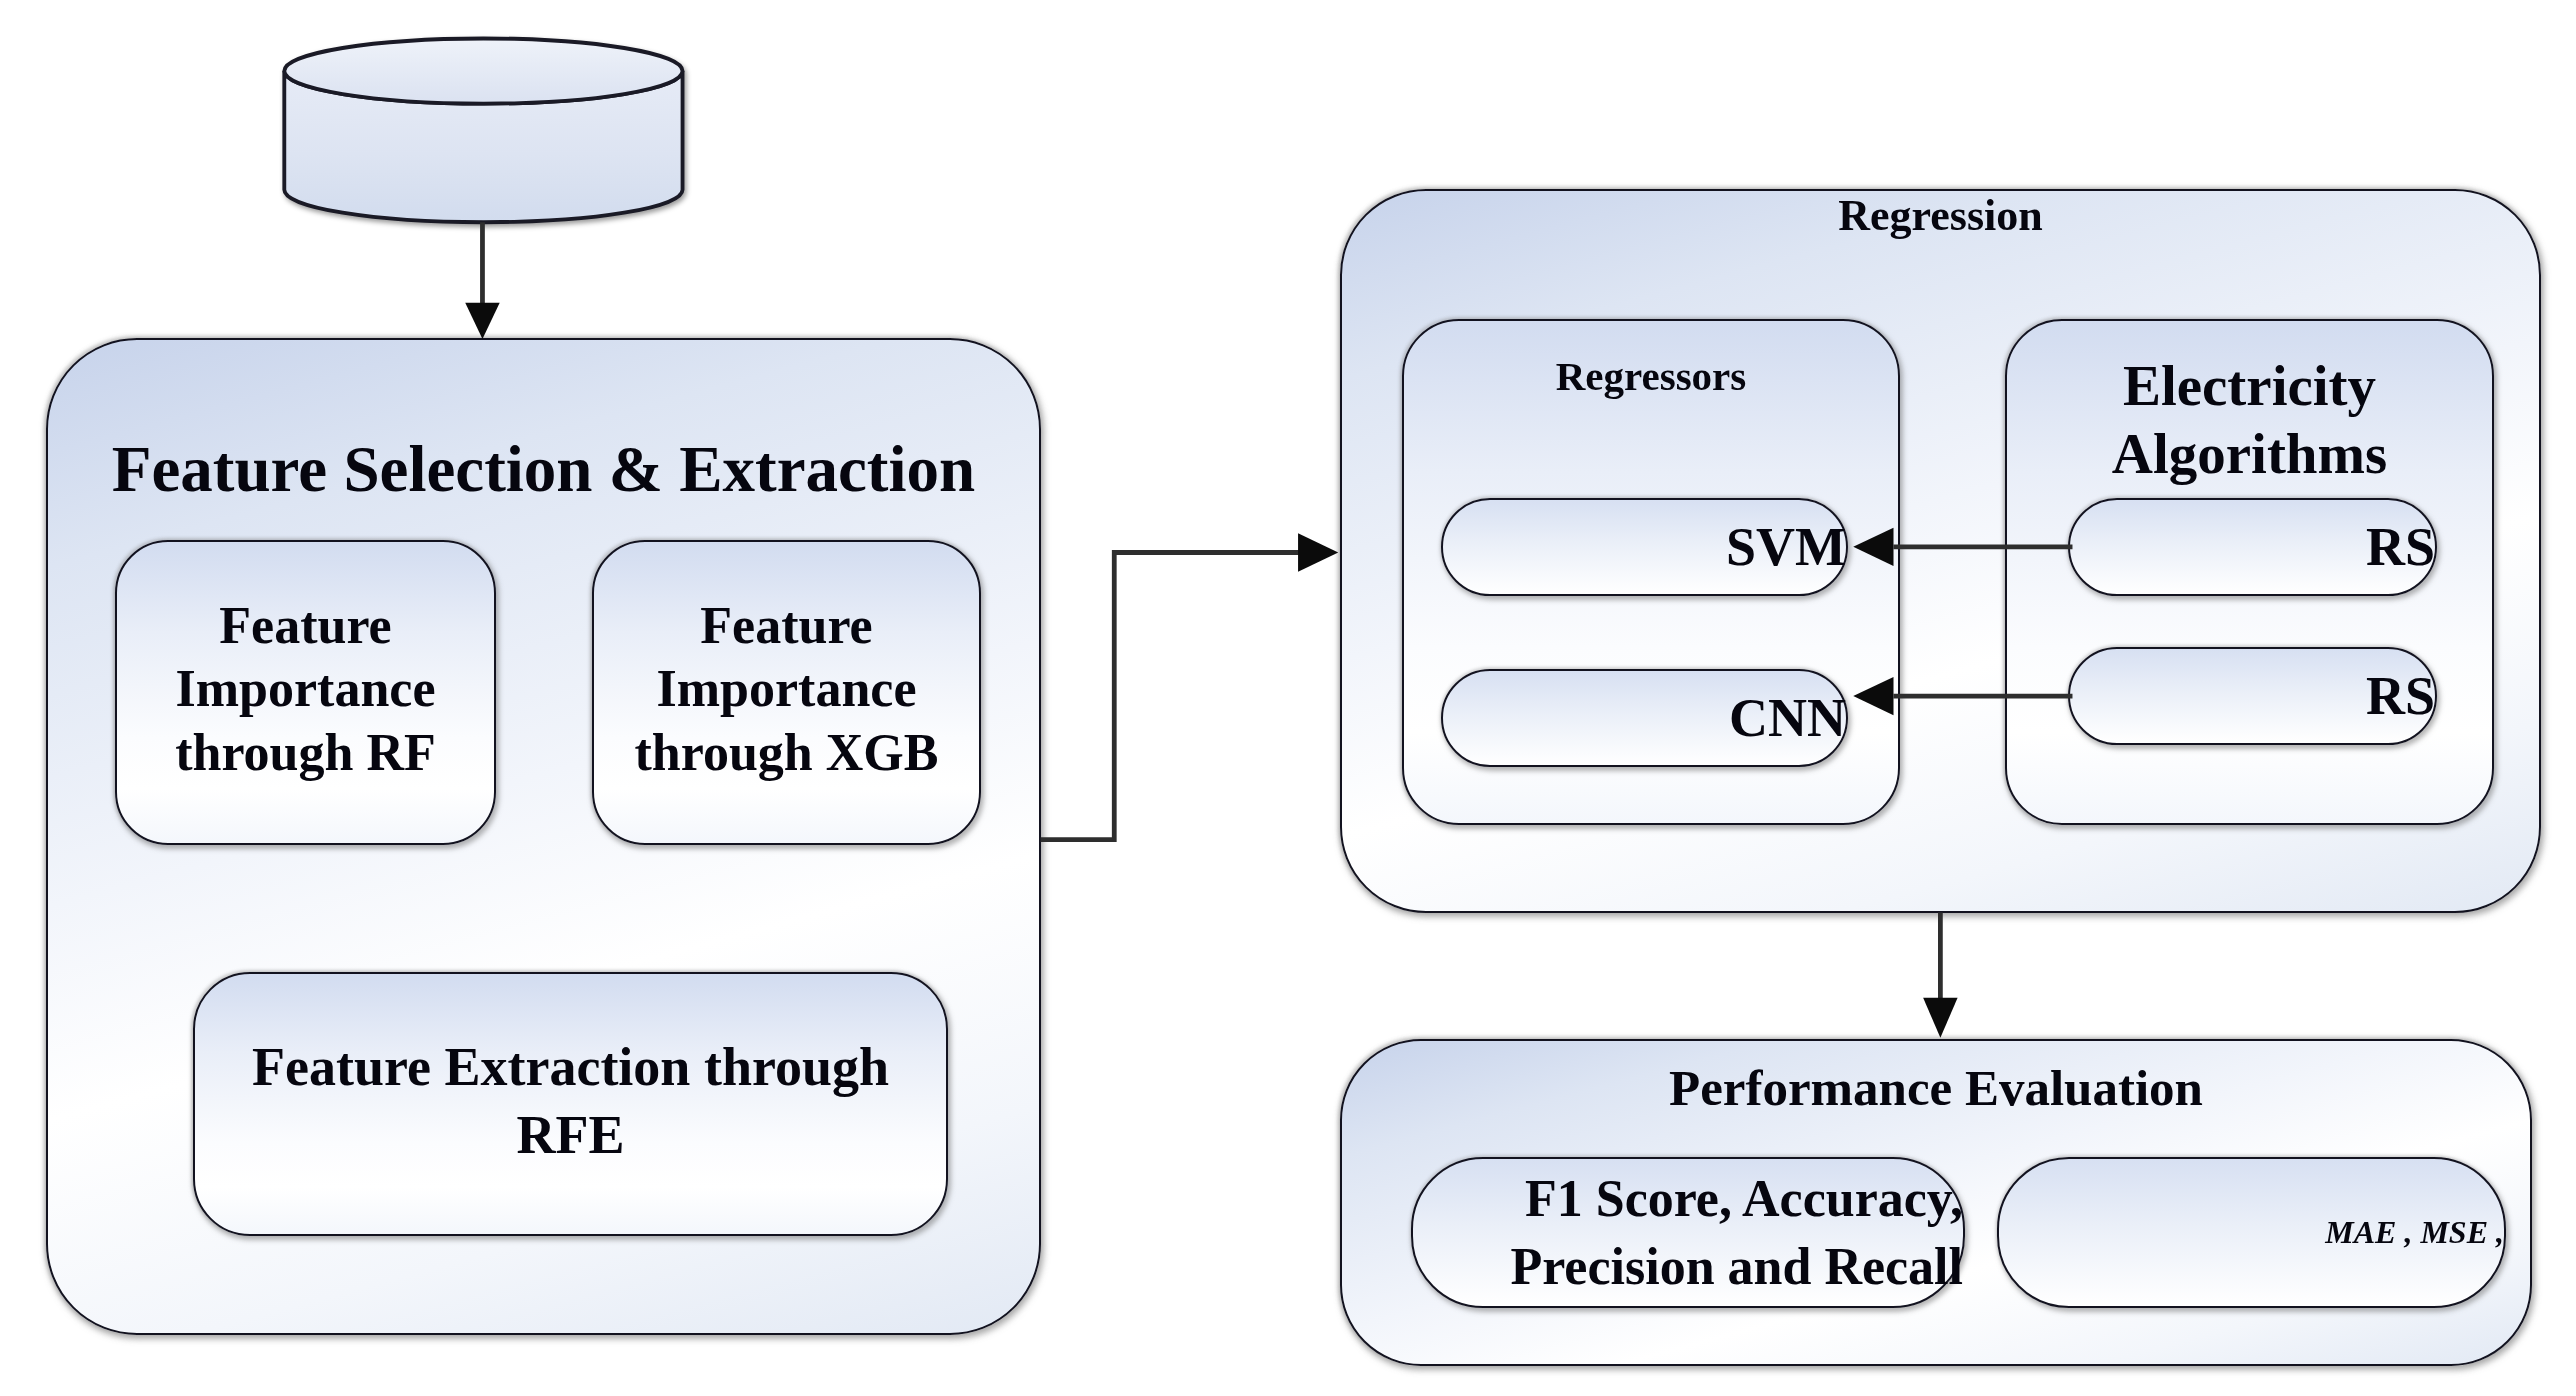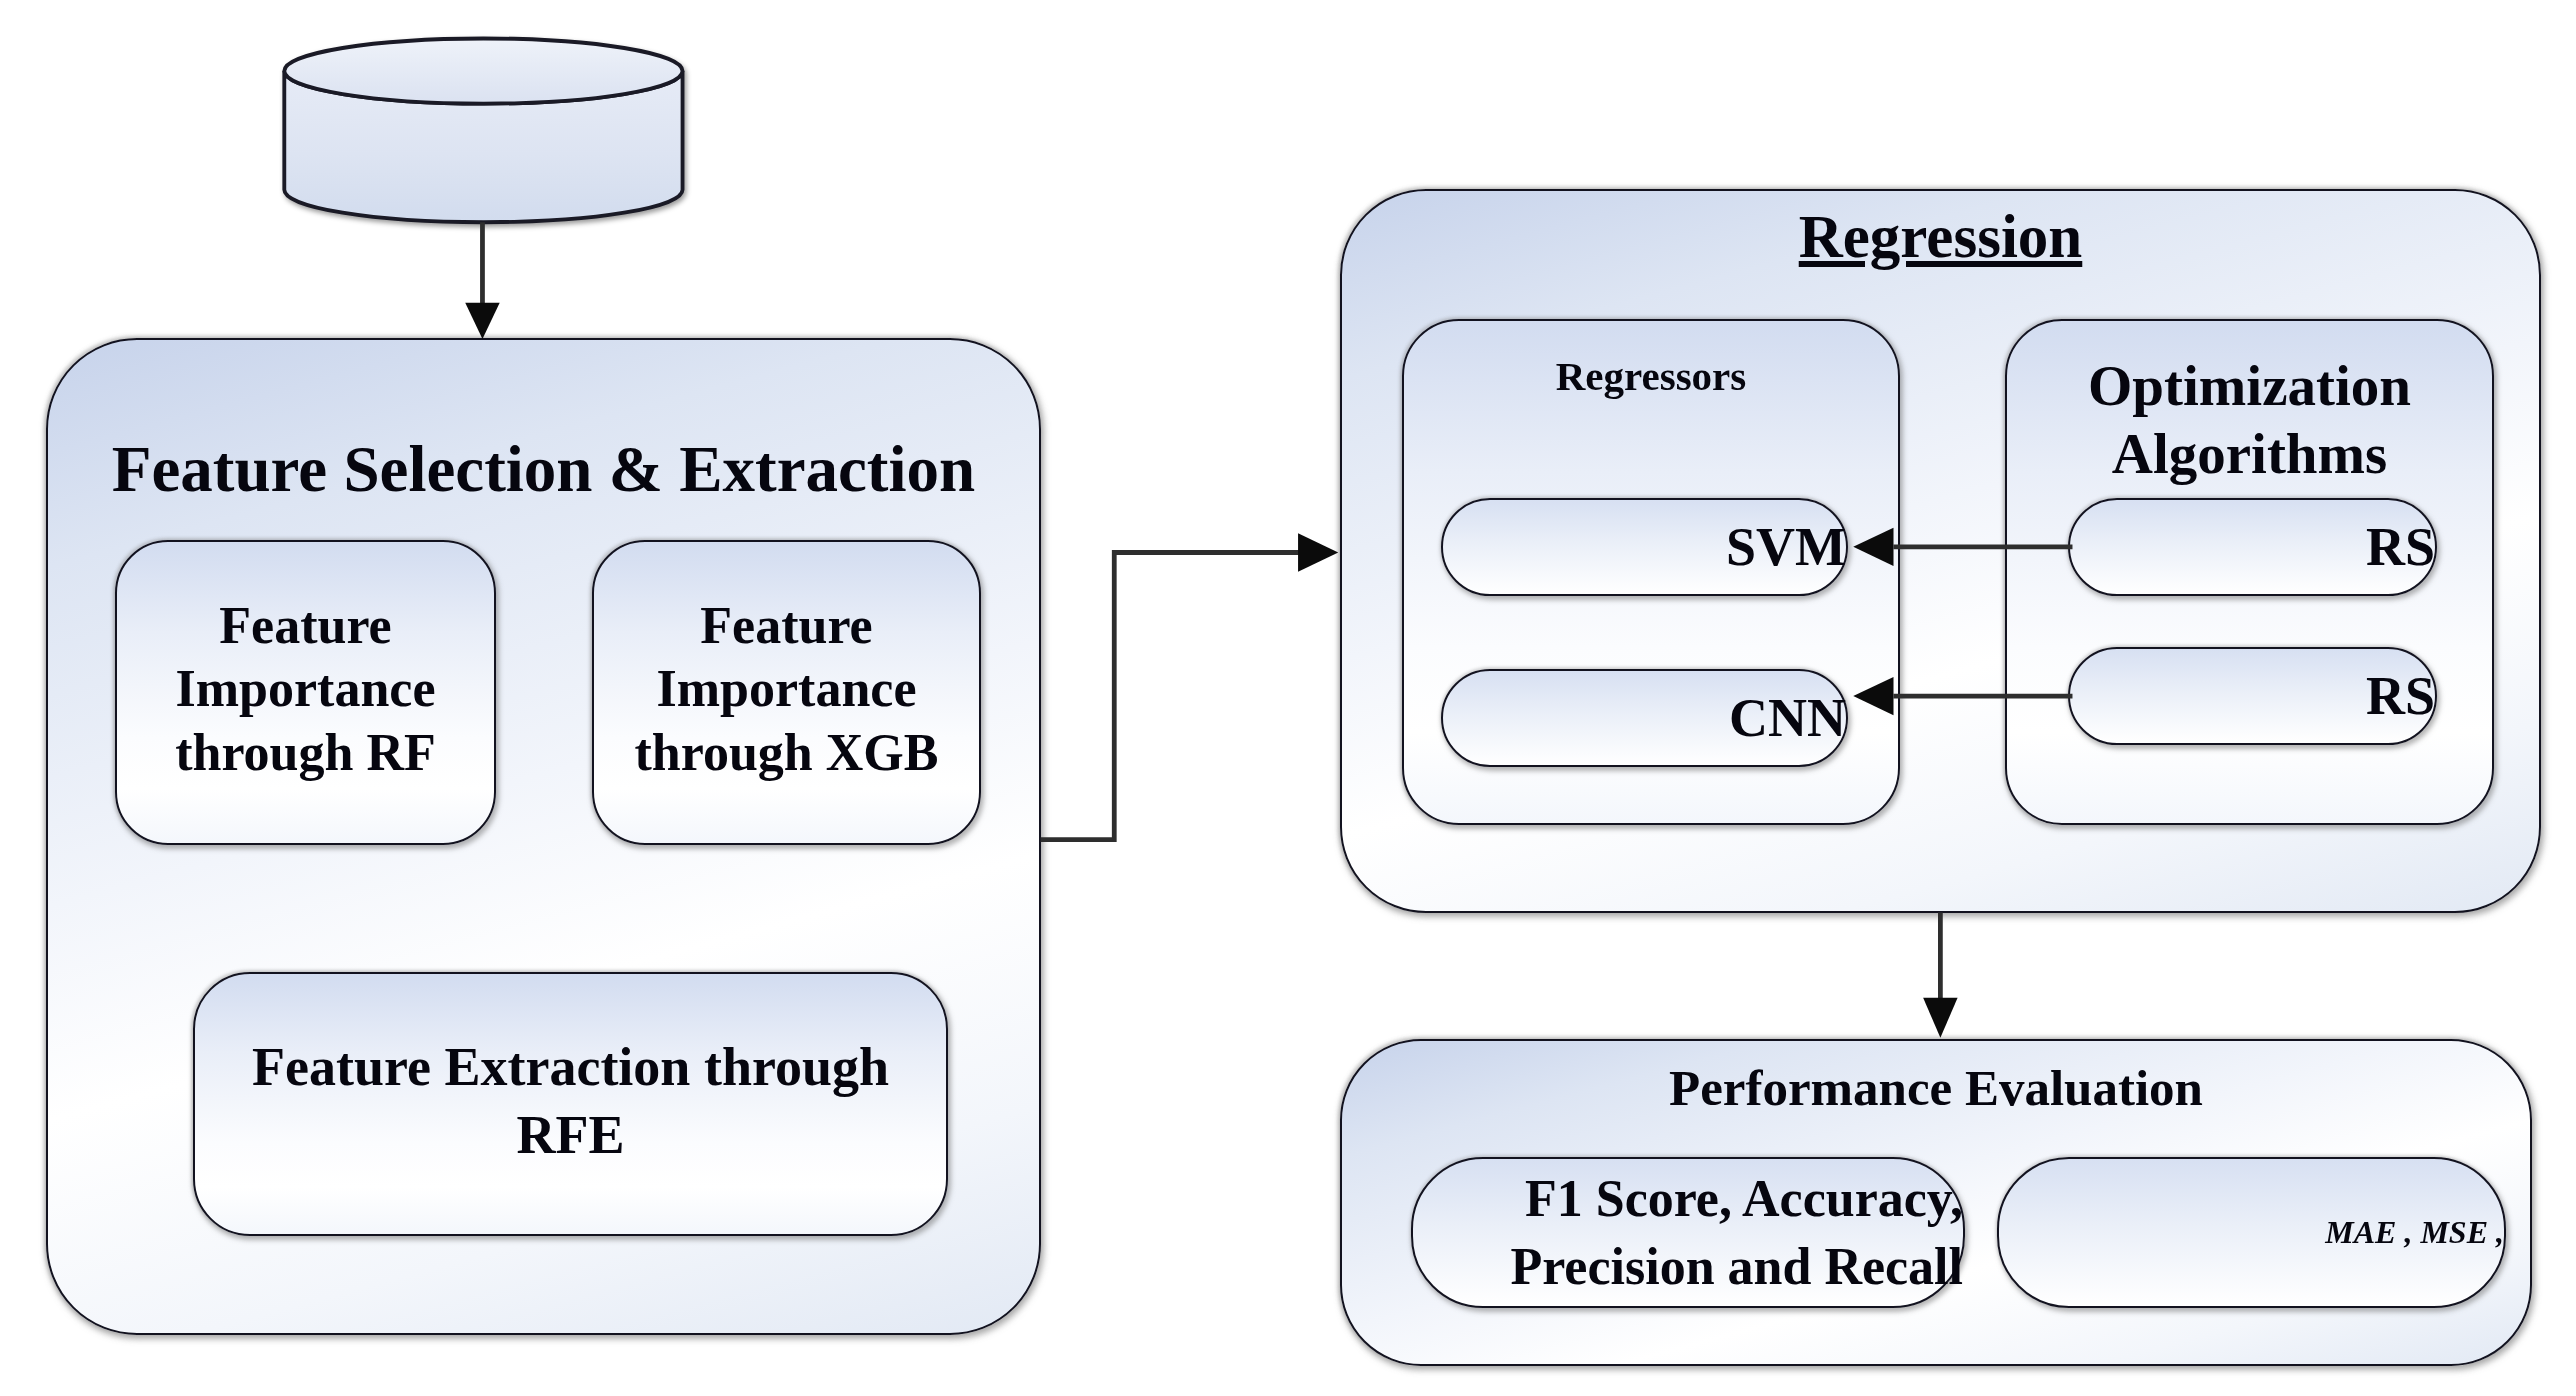--- a/index.html
+++ b/index.html
@@ -102,36 +102,36 @@
     </div>
 
     <div class="subpanel" style="left:193px;top:972px;width:755px;height:264px;border-radius:57px;"></div>
     <div class="lbl" style="left:193px;top:1034px;width:755px;font-size:54px;line-height:1.25;">
       <div>Feature Extraction through</div>
       <div>RFE</div>
     </div>
 
     <div class="panel" style="left:1340px;top:189px;width:1201px;height:724px;border-radius:86px;"></div>
 
-    <div class="lbl" style="left:1340px;top:201px;width:1201px;font-size:61px;text-decoration:underline;">Regression</div>
+    <div class="lbl" style="left:1340px;top:190px;width:1201px;font-size:44px;">Regression</div>
 
     <div class="subpanel" style="left:1402px;top:319px;width:498px;height:506px;border-radius:57px;"></div>
     <div class="lbl" style="left:1402px;top:352px;width:498px;font-size:41px;">Regressors</div>
 
     <div class="pill" style="left:1441px;top:498px;width:407px;height:98px;border-radius:49px;font-size:54px;">
       <div>SVM</div>
     </div>
 
     <div class="pill" style="left:1441px;top:647px;width:407px;height:98px;border-radius:49px;font-size:54px;margin-top:22px;">
       <div>CNN</div>
     </div>
 
     <div class="subpanel" style="left:2005px;top:319px;width:489px;height:506px;border-radius:57px;"></div>
     <div class="lbl" style="left:2005px;top:352px;width:489px;font-size:57px;line-height:1.2;">
-      <div>Optimization</div>
+      <div>Electricity</div>
       <div>Algorithms</div>
     </div>
 
     <div class="pill" style="left:2068px;top:498px;width:369px;height:98px;border-radius:49px;font-size:54px;">
       <div>RS</div>
     </div>
 
     <div class="pill" style="left:2068px;top:647px;width:369px;height:98px;border-radius:49px;font-size:54px;">
       <div>RS</div>
     </div>

